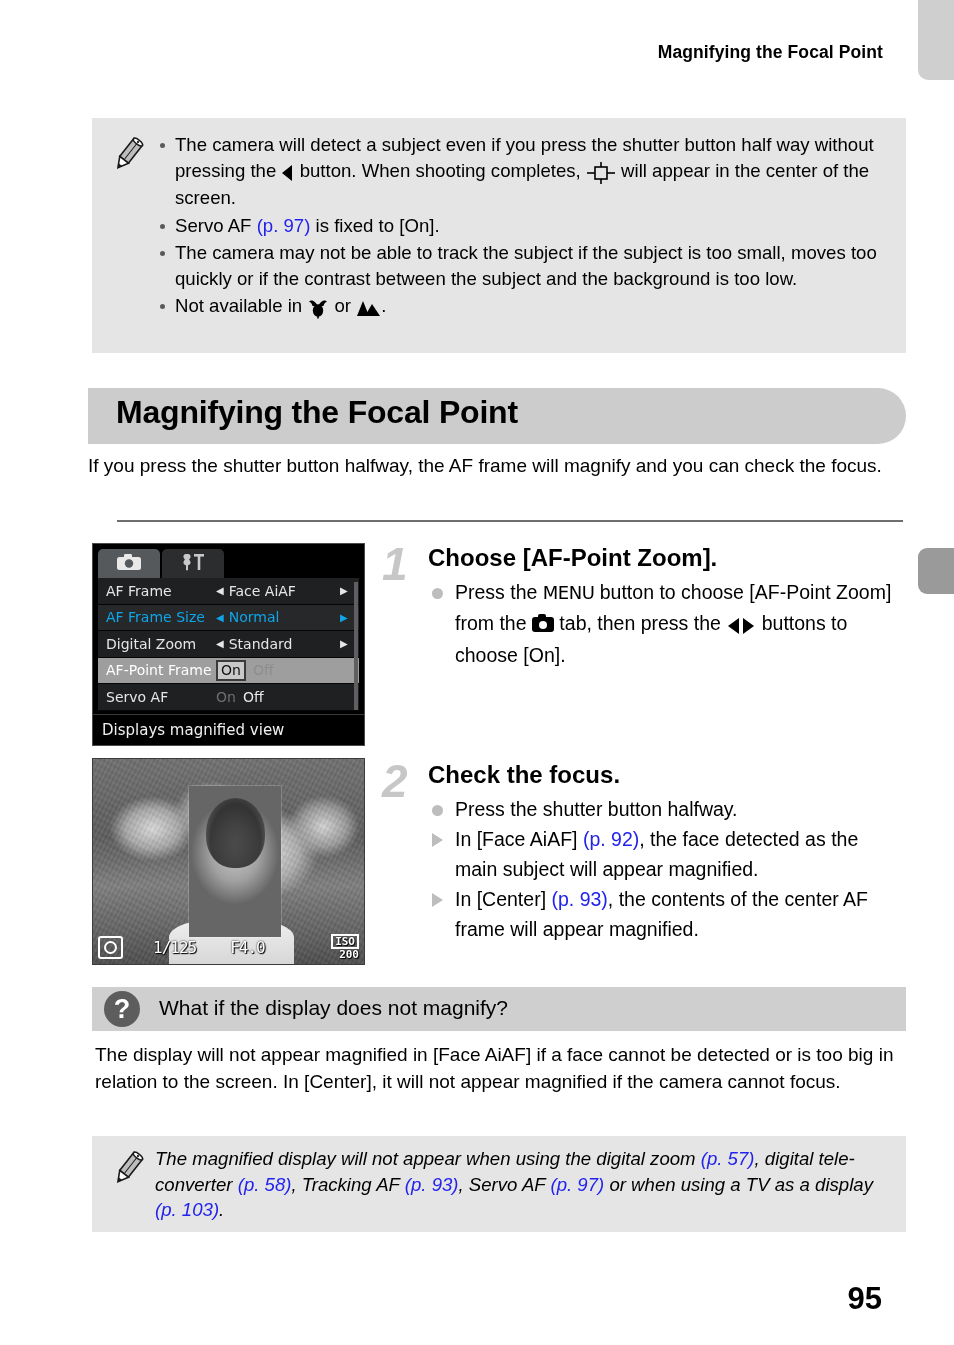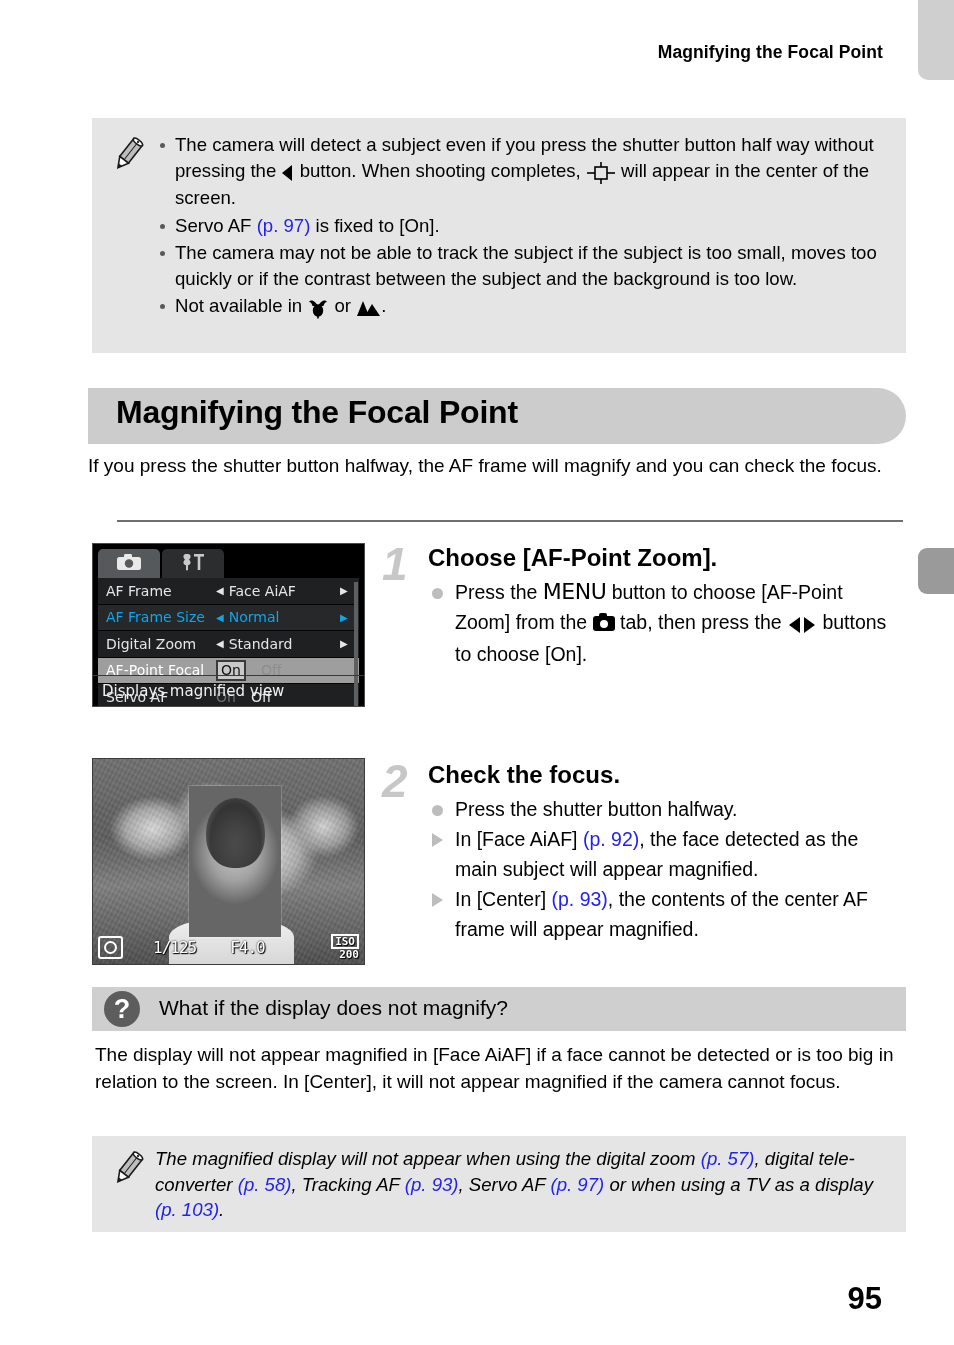--- a/index.html
+++ b/index.html
@@ -129,21 +129,21 @@
   .lcd {
     position: absolute;
     left: 92px;
     width: 273px;
     background: #000;
     border: 1px solid #4a4a4a;
     box-sizing: border-box;
     font-family: "DejaVu Sans", sans-serif;
     overflow: hidden;
   }
-  .lcd.menu { top: 543px; height: 164px; }
+  .lcd.menu { top: 543px; height: 203px; }
 
   .lcd-tabs {
     position: relative;
     height: 29px;
     margin: 5px 5px 0 5px;
   }
   .lcd-tab {
     position: absolute;
     top: 0;
     height: 29px;
@@ -171,21 +171,21 @@
   .lcd-row.sel { background: #9e9e9e; color: #ffffff; }
   .lcd-row .lbl { margin-left: 8px; }
   .lcd-row .val {
     position: absolute;
     left: 118px;
     display: flex;
     align-items: center;
     gap: 5px;
   }
   .lcd-row .arr { font-size: 10px; }
-  .onoff { display: flex; gap: 15px; align-items: center; }
+  .onoff { display: flex; gap: 7px; align-items: center; }
   .onoff .on-box {
     border: 2px solid #3a3a3a;
     background: #c9c9c9;
     color: #111;
     padding: 0 3px;
     line-height: 17px;
     font-size: 14px;
   }
   .onoff .off-dim { color: #8d8d8d; }
   .onoff .off-lit { color: #e8e8e8; }
@@ -347,21 +347,21 @@
     content: "";
     position: absolute;
     left: 4px; top: 9px;
     width: 0; height: 0;
     border-left: 11px solid #bdbdbd;
     border-top: 7px solid transparent;
     border-bottom: 7px solid transparent;
   }
   .menuword {
     font-family: "DejaVu Sans", sans-serif;
-    font-size: 22px;
+    font-size: 18px;
     letter-spacing: -0.5px;
   }
 
   
   .qa-banner {
     position: absolute;
     left: 92px;
     top: 987px;
     width: 814px;
     height: 44px;
@@ -524,21 +524,21 @@
       </div>
       <div class="lcd-row">
         <span class="lbl">Digital Zoom</span>
         <span class="val">
           <span class="arr">◀</span>
           <span>Standard</span>
           <span class="arr" style="position: absolute; left: 124px;">▶</span>
         </span>
       </div>
       <div class="lcd-row sel">
-        <span class="lbl">AF-Point Focal</span>
+        <span class="lbl">AF-Point Frame</span>
         <span class="val">
           <span class="onoff">
             <span class="on-box">On</span>
             <span class="off-dim">Off</span>
           </span>
         </span>
       </div>
       <div class="lcd-row">
         <span class="lbl">Servo AF</span>
         <span class="val">

